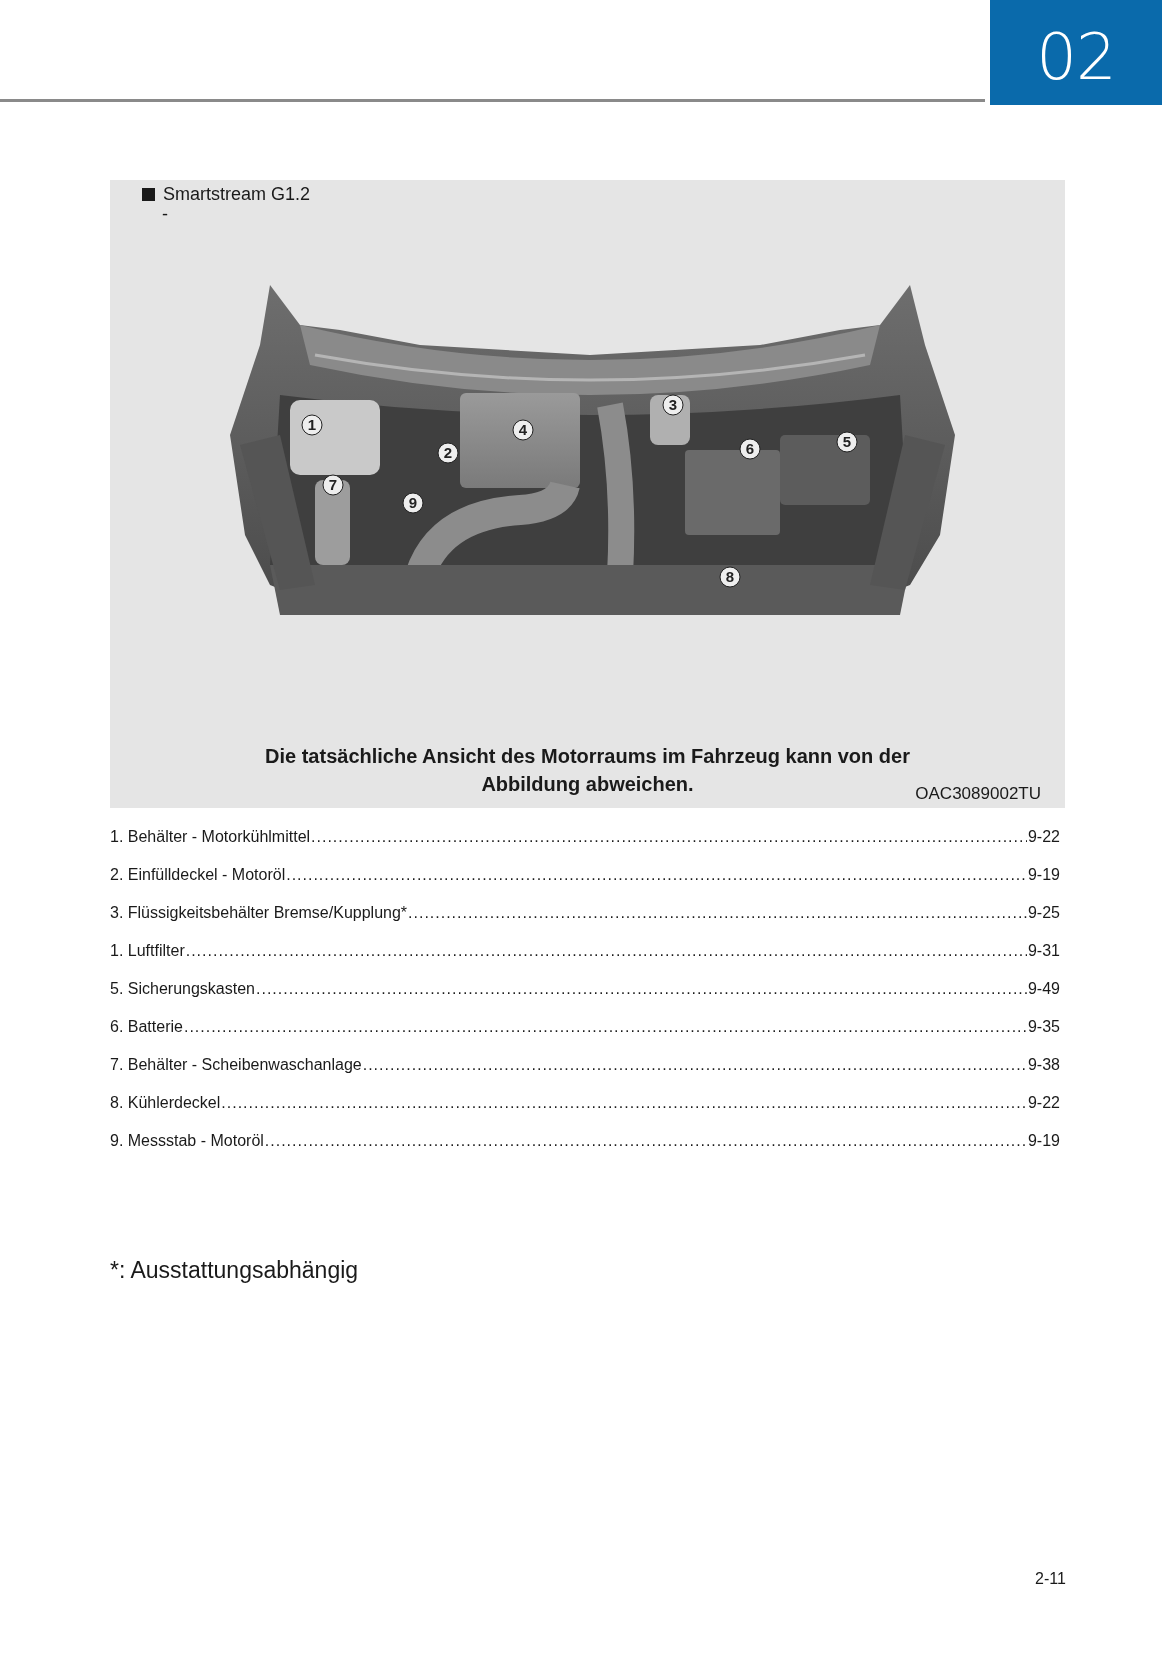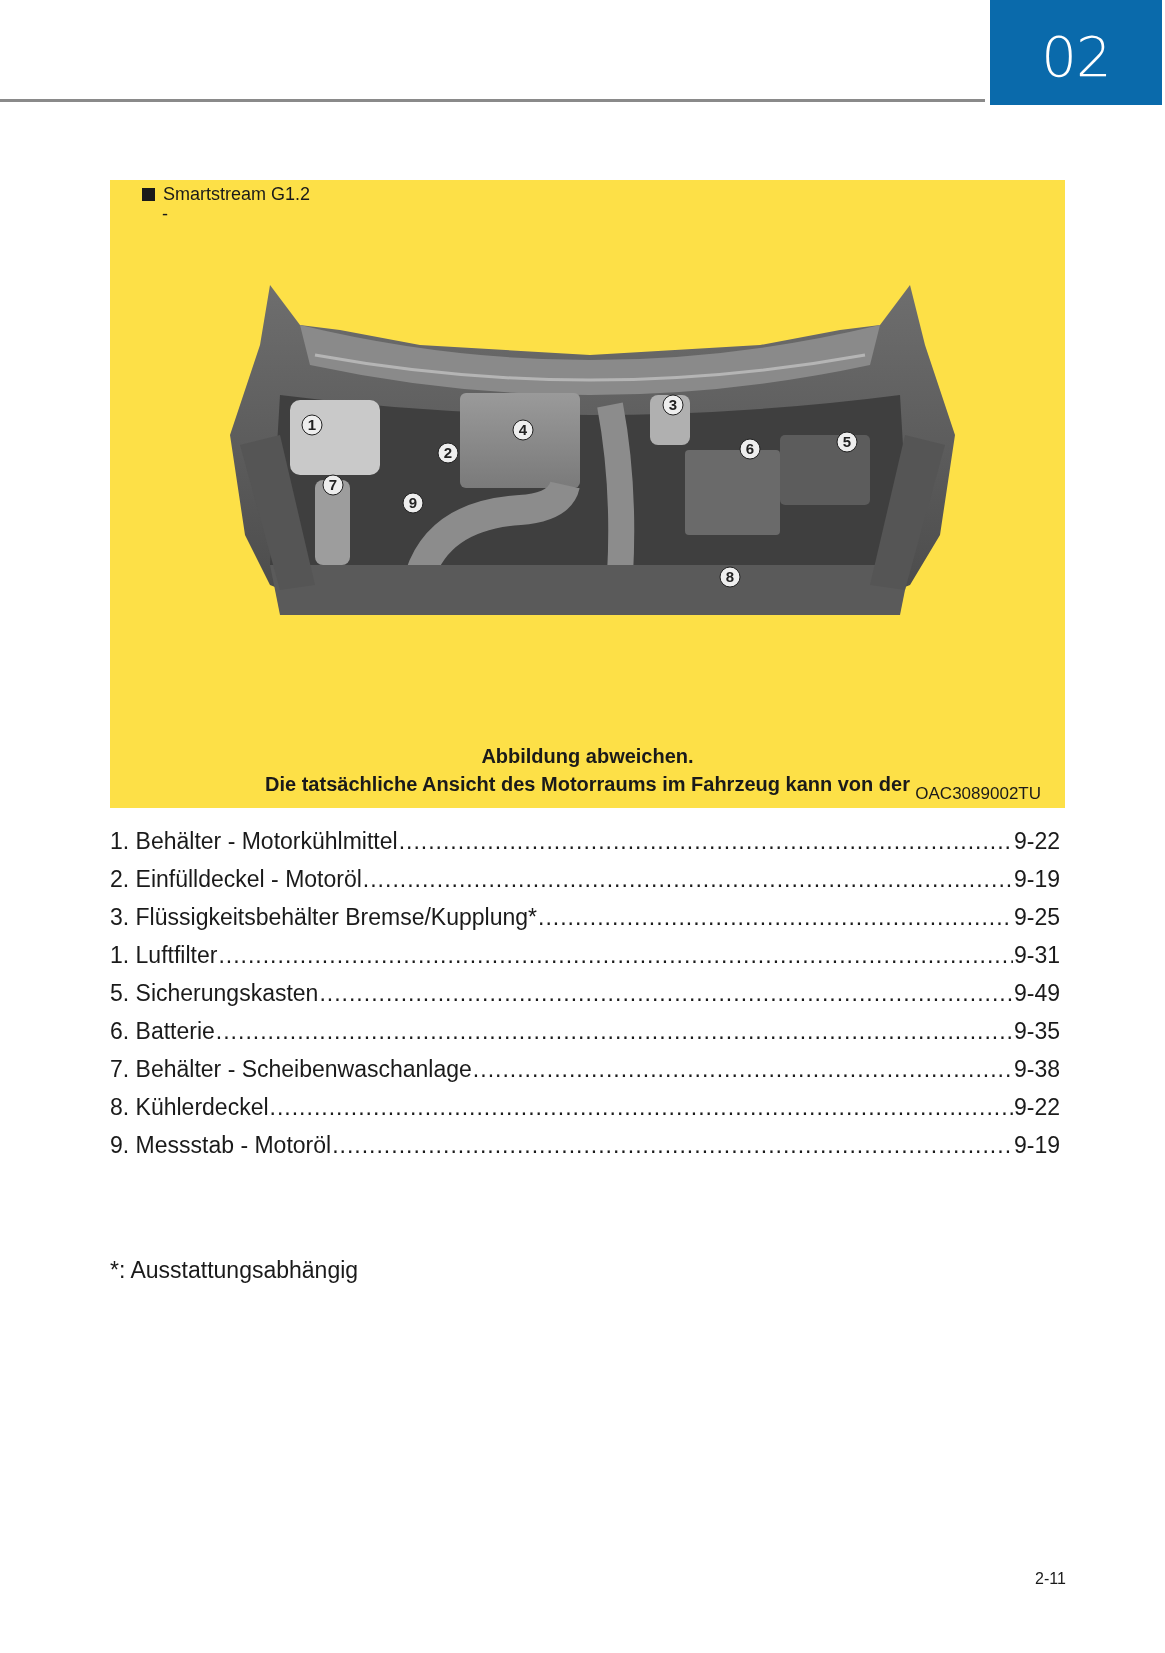--- a/index.html
+++ b/index.html
@@ -1,30 +1,30 @@
 <!DOCTYPE html>
 <html><head>
 <meta charset="utf-8">
 <style>
   html, body { margin:0; padding:0; }
   body { width:1165px; height:1653px; background:#ffffff; position:relative; overflow:hidden;
          font-family:"Liberation Sans", sans-serif; color:#1a1a1a; }
   .rule { position:absolute; left:0; top:99px; width:985px; height:3px; background:#8a8a8a; }
   .chapter-box { position:absolute; left:990px; top:0; width:172px; height:105px; background:#0a6aab;
                  color:#fff; display:flex; align-items:center; justify-content:center;
-                 font-family:"DejaVu Sans", sans-serif; font-size:56px; font-weight:300; letter-spacing:-1px; padding-top:8px; box-sizing:border-box; }
-  .panel { position:absolute; left:110px; top:180px; width:955px; height:628px; background:#fde047; }
+                 font-family:"DejaVu Sans", sans-serif; font-size:64px; font-weight:300; letter-spacing:-1px; padding-top:8px; box-sizing:border-box; }
+  .panel { position:absolute; left:110px; top:180px; width:955px; height:628px; background:#e5e5e5; }
   .engine-label { position:absolute; left:32px; top:4px; font-size:18px; color:#1a1a1a; display:flex; align-items:center; }
   .engine-label .sq { width:13px; height:13px; background:#1a1a1a; margin-right:8px; display:inline-block; }
   .engine-dash { position:absolute; left:52px; top:24px; font-size:18px; }
   .illustration { position:absolute; left:110px; top:105px; width:745px; height:340px; }
   .caption { position:absolute; left:0; width:955px; top:562px; text-align:center; font-weight:bold; font-size:20px; line-height:28px; }
   .img-code { position:absolute; right:24px; bottom:4px; font-size:17px; }
   .list { position:absolute; left:110px; top:828px; width:950px; }
-  .row { display:flex; align-items:baseline; height:38px; font-size:23px; white-space:nowrap; overflow:hidden;text-align:right; }
+  .row { display:flex; align-items:baseline; height:38px; font-size:16px; white-space:nowrap; overflow:hidden;text-align:right; }
   .row .lbl { flex:0 0 auto; }
   .row .dots { flex:1 1 auto; overflow:hidden; white-space:nowrap; letter-spacing:1px; margin:0 1px; }
   .row .dots::before { content:"......................................................................................................................................................................................................................................"; }
   .row .pg { flex:0 0 auto; }
   .footnote { position:absolute; left:110px; top:1212px; font-size:23px;margin-top:45px; }
   .pageno { position:absolute; left:1035px; top:1570px; font-size:16px; }
 </style>
 </head>
 <body>
 
@@ -113,22 +113,22 @@
           <text x="510" y="297">8</text>
         </g>
       <g>
           <circle cx="193" cy="218" r="10" fill="#eee" stroke="#222"></circle>
           <text x="193" y="223">9</text>
         </g>
     </g>
   </svg>
 
   <div class="caption">
+    <div>Die tatsächliche Ansicht des Motorraums im Fahrzeug kann von der</div>
     <div>Abbildung abweichen.</div>
-    <div>Die tatsächliche Ansicht des Motorraums im Fahrzeug kann von der</div>
   </div>
   <div class="img-code">OAC3089002TU</div>
 </div>
 
 <div class="list">
   <div class="row">
       <span class="lbl">1. Behälter - Motorkühlmittel</span>
       <span class="dots"></span>
       <span class="pg">9-22</span>
     </div>

